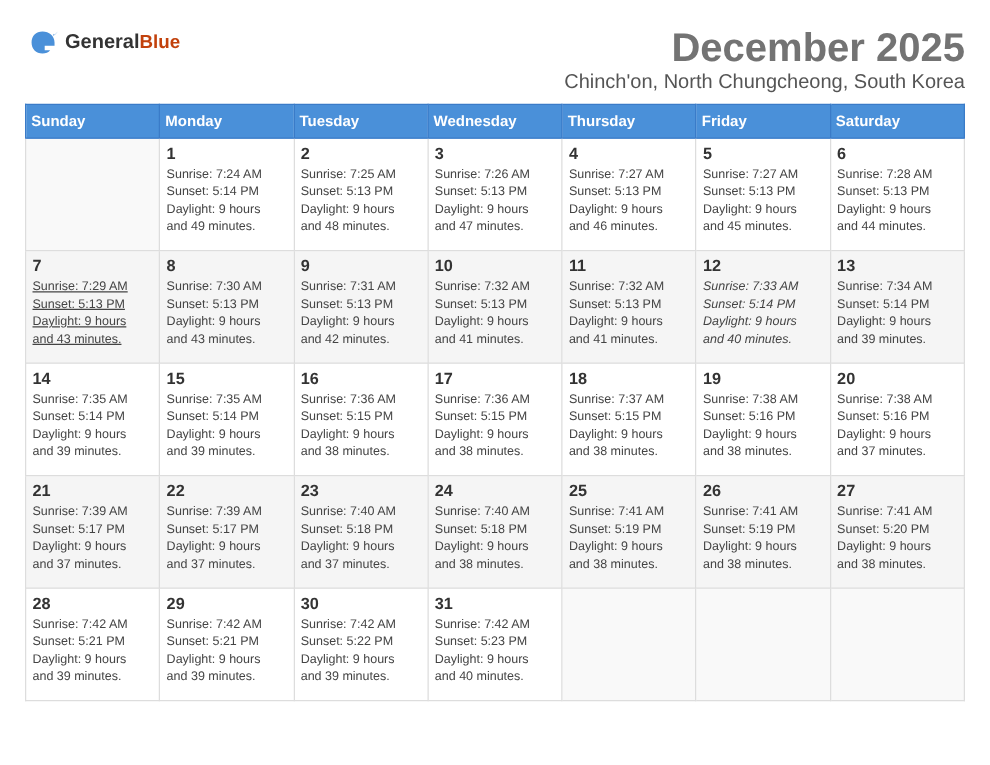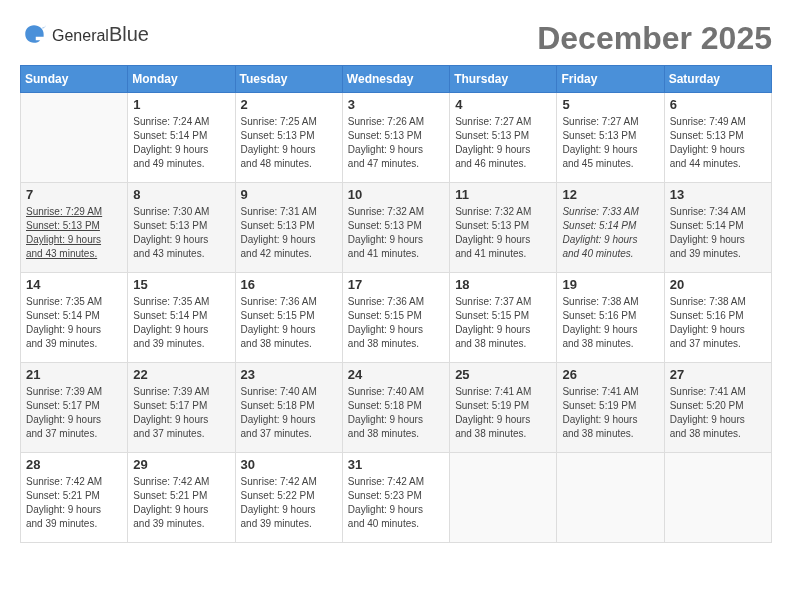--- a/index.html
+++ b/index.html
@@ -85,26 +85,27 @@
 <body>
 
 <div class="header-section">
   <div class="logo">
     <svg class="logo-icon" viewBox="0 0 32 32">
       <path d="M16 6 C10 6 6 10 6 16 C6 22 10 26 16 26 C19 26 21.5 25 23 23 L18 23 L18 19 L27 19 L27 16 C27 10 22 6 16 6Z" fill="#4a90d9"></path>
       <path d="M26 8 C28 10 28 8 30 6 L26 10 Z" fill="#4a90d9"></path>
     </svg>
     <div>
       <div>
-        <span style="font-size:16px;font-weight:normal;color:#333;">General</span><span style="font-size:20px;font-weight:normal;color:#404040;">Blue</span>
+        <span style="font-size:16px;font-weight:bold;color:#333;">General</span><span style="font-size:15px;font-weight:bold;color:#c2410c;">Blue</span>
       </div>
     </div>
   </div>
   <div class="title-section">
     <div class="month-title">December 2025</div>
+    <div class="subtitle">Chinch'on, North Chungcheong, South Korea</div>
   </div>
 </div>
 
 <table class="calendar">
   <thead>
     <tr>
     <th>Sunday</th>
         <th>Monday</th>
         <th>Tuesday</th>
         <th>Wednesday</th>
@@ -146,21 +147,21 @@
         </td>
         <td>
           <div class="day-number">5</div>
           <div class="day-info" style="white-space: pre-line;">Sunrise: 7:27 AM
 Sunset: 5:13 PM
 Daylight: 9 hours
 and 45 minutes.</div>
         </td>
         <td>
           <div class="day-number">6</div>
-          <div class="day-info" style="white-space: pre-line;">Sunrise: 7:49 AM
+          <div class="day-info" style="white-space: pre-line;">Sunrise: 7:28 AM
 Sunset: 5:13 PM
 Daylight: 9 hours
 and 44 minutes.</div>
         </td>
       </tr>
       <tr class="row-shaded">
         <td>
           <div class="day-number">7</div>
           <div class="day-info" style="white-space: pre-line; text-decoration: underline;">Sunrise: 7:29 AM
 Sunset: 5:13 PM

